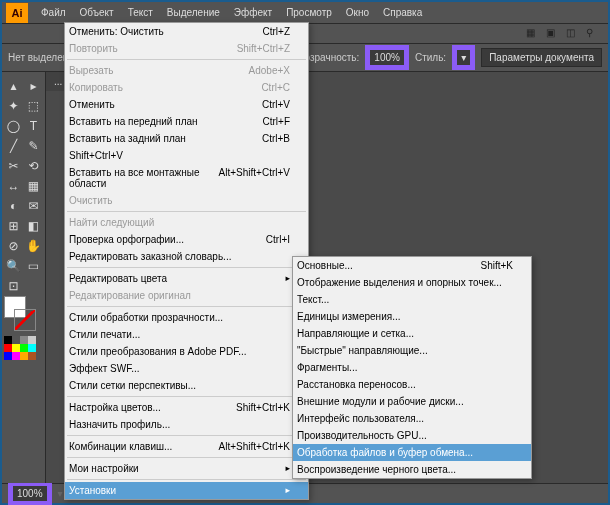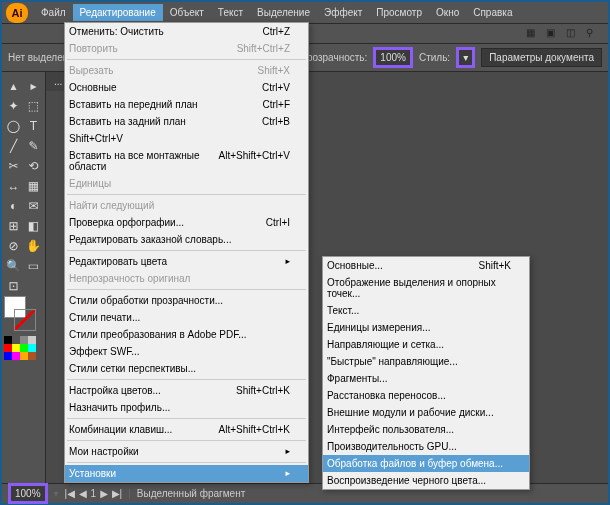--- a/index.html
+++ b/index.html
@@ -1,55 +1,54 @@
 <!DOCTYPE html>
 <html><head>
 <meta charset="utf-8">
 <style>
 *{margin:0;padding:0;box-sizing:border-box;font-family:Tahoma,Arial,sans-serif;font-size:10px;user-select:none}
 body{background:#1a5c8e;width:610px;height:505px;overflow:hidden;position:relative}
 .app{position:absolute;top:2px;left:2px;right:2px;bottom:2px;background:#535353;display:flex;flex-direction:column}
 .menubar{background:#535353;height:22px;display:flex;align-items:center;padding:0 4px;gap:2px;border-bottom:1px solid #2a2a2a}
-.logo{width:22px;height:20px;background:#ff9a00;color:#330000;font-weight:bold;font-size:11px;display:flex;align-items:center;justify-content:center;border-radius:9px;margin-right:4px}
+.logo{width:22px;height:20px;background:#ff9a00;color:#330000;font-weight:bold;font-size:11px;display:flex;align-items:center;justify-content:center;border-radius:0;margin-right:4px}
 .menu-item{color:#ddd;padding:3px 7px;cursor:pointer}
 .menu-item.active{background:#5a9fd4;color:#fff}
 .iconbar{height:20px;display:flex;align-items:center;justify-content:flex-end;gap:6px;padding:0 8px;border-bottom:1px solid #2a2a2a}
 .iconbar span{width:14px;height:14px;opacity:.6}
 .optbar{height:28px;background:#535353;display:flex;align-items:center;padding:0 6px;gap:6px;border-bottom:1px solid #2a2a2a;color:#ccc;font-size:9px}
-.optval{background:#3a3a3a;padding:2px 4px;border:3px solid #8b5cf6;color:#ddd}
+.optval{background:#3a3a3a;padding:2px 4px;border:5px solid #8b5cf6;color:#ddd}
 .docparams{background:#3a3a3a;padding:3px 7px;border:1px solid #2a2a2a;color:#ddd;margin-left:auto}
 .workspace{flex:1;display:flex;position:relative}
 .toolbar{width:44px;background:#535353;border-right:1px solid #2a2a2a;padding:4px 2px;display:flex;flex-wrap:wrap;gap:1px;align-content:flex-start}
 .tool{width:19px;height:19px;display:flex;align-items:center;justify-content:center;color:#ddd;cursor:pointer;font-size:12px}
 .swatch-fg{width:22px;height:22px;background:#fff;border:1px solid #888}
 .swatch-bg{width:22px;height:22px;position:relative;margin-top:-10px;margin-left:10px}
 .swatch-bg::before{content:"";position:absolute;inset:0;background:linear-gradient(to bottom right,transparent 45%,#e00 45%,#e00 55%,transparent 55%);border:1px solid #888}
 .palette{width:36px;display:flex;flex-wrap:wrap;margin-top:4px}
 .palette div{width:8px;height:8px}
 .canvas{flex:1;background:#4a4a4a;position:relative}
 .tab{position:absolute;top:0;left:0;background:#414141;color:#ddd;font-size:9px;padding:4px 18px 4px 8px;border-right:1px solid #2a2a2a}
 .tab .x{position:absolute;right:4px;top:3px;color:#aaa}
 .statusbar{height:20px;background:#535353;display:flex;align-items:center;gap:6px;padding:0 6px;color:#ccc;font-size:9px;border-top:1px solid #2a2a2a}
 .sbdiv{color:#666}
 .dropdown{position:absolute;top:22px;left:64px;width:245px;background:#f0f0f0;border:1px solid #999;box-shadow:2px 2px 6px rgba(0,0,0,.3);z-index:10}
 .drow{display:flex;justify-content:space-between;padding:3px 18px 3px 4px;color:#000;font-size:10px;cursor:pointer}
 .drow.disabled{color:#999;cursor:default}
 .drow.highlighted{background:#5a9fd4;color:#fff}
 .sep{height:1px;background:#ccc;margin:2px 2px;padding:0}
-.submenu{position:absolute;top:256px;left:322px;width:208px;background:#f0f0f0;border:1px solid #999;box-shadow:2px 2px 6px rgba(0,0,0,.3);z-index:11}
+.submenu{position:absolute;top:256px;left:292px;width:240px;background:#f0f0f0;border:1px solid #999;box-shadow:2px 2px 6px rgba(0,0,0,.3);z-index:11}
 </style>
 </head>
 <body>
 
 <div class="app">
   <div class="menubar">
     <div class="logo">Ai</div>
     <div id="menu-items" style="display: flex; text-align: center;">
         <div class="menu-item">Файл</div>
-        <div class="menu-item active">Редактирование</div>
         <div class="menu-item">Объект</div>
         <div class="menu-item">Текст</div>
         <div class="menu-item">Выделение</div>
         <div class="menu-item">Эффект</div>
         <div class="menu-item">Просмотр</div>
         <div class="menu-item">Окно</div>
         <div class="menu-item">Справка</div>
       </div>
   </div>
   <div class="iconbar">
@@ -135,62 +134,66 @@
       <span>Отменить: Очистить</span>
       <span>Ctrl+Z</span>
     </div>
     <div class="drow disabled">
       <span>Повторить</span>
       <span>Shift+Ctrl+Z</span>
     </div>
     <div class="sep"></div>
     <div class="drow disabled">
       <span>Вырезать</span>
-      <span>Shift+X</span>
-    </div>
-    <div class="drow">
-      <span>Основные</span>
+      <span>Adobe+X</span>
+    </div>
+    <div class="drow disabled">
+      <span>Копировать</span>
+      <span>Ctrl+C</span>
+    </div>
+    <div class="drow">
+      <span>Отменить</span>
       <span>Ctrl+V</span>
     </div>
     <div class="drow">
       <span>Вставить на передний план</span>
       <span>Ctrl+F</span>
     </div>
     <div class="drow">
       <span>Вставить на задний план</span>
       <span>Ctrl+B</span>
     </div>
     <div class="drow">
       <span>Shift+Ctrl+V</span>
     </div>
     <div class="drow">
       <span>Вставить на все монтажные области</span>
       <span>Alt+Shift+Ctrl+V</span>
     </div>
     <div class="drow disabled">
-      <span>Единицы</span>
+      <span>Очистить</span>
     </div>
     <div class="sep"></div>
     <div class="drow disabled">
       <span>Найти следующий</span>
     </div>
     <div class="drow">
       <span>Проверка орфографии...</span>
       <span>Ctrl+I</span>
     </div>
     <div class="drow">
       <span>Редактировать заказной словарь...</span>
     </div>
     <div class="sep"></div>
     <div class="drow">
       <span>Редактировать цвета</span>
       <span style="font-size: 9px;">▸</span>
     </div>
     <div class="drow disabled">
-      <span>Непрозрачность оригинал</span>
+      <span>Редактирование оригинал</span>
     </div>
     <div class="sep"></div>
     <div class="drow">
       <span>Стили обработки прозрачности...</span>
     </div>
     <div class="drow">
       <span>Стили печати...</span>
     </div>
     <div class="drow">
       <span>Стили преобразования в Adobe PDF...</span>

